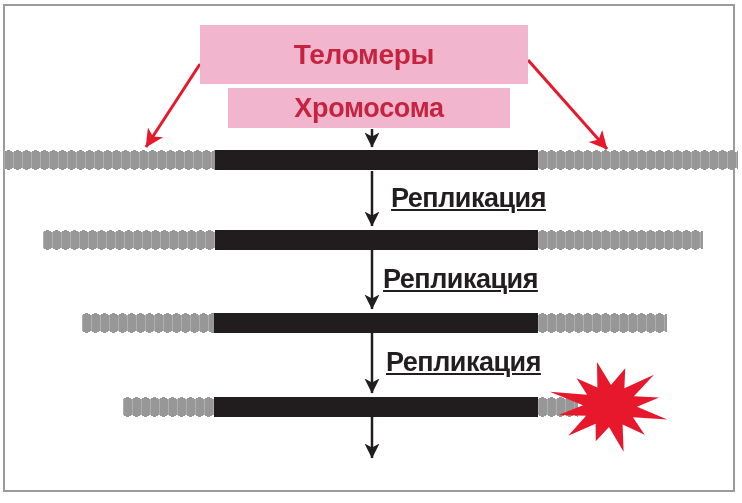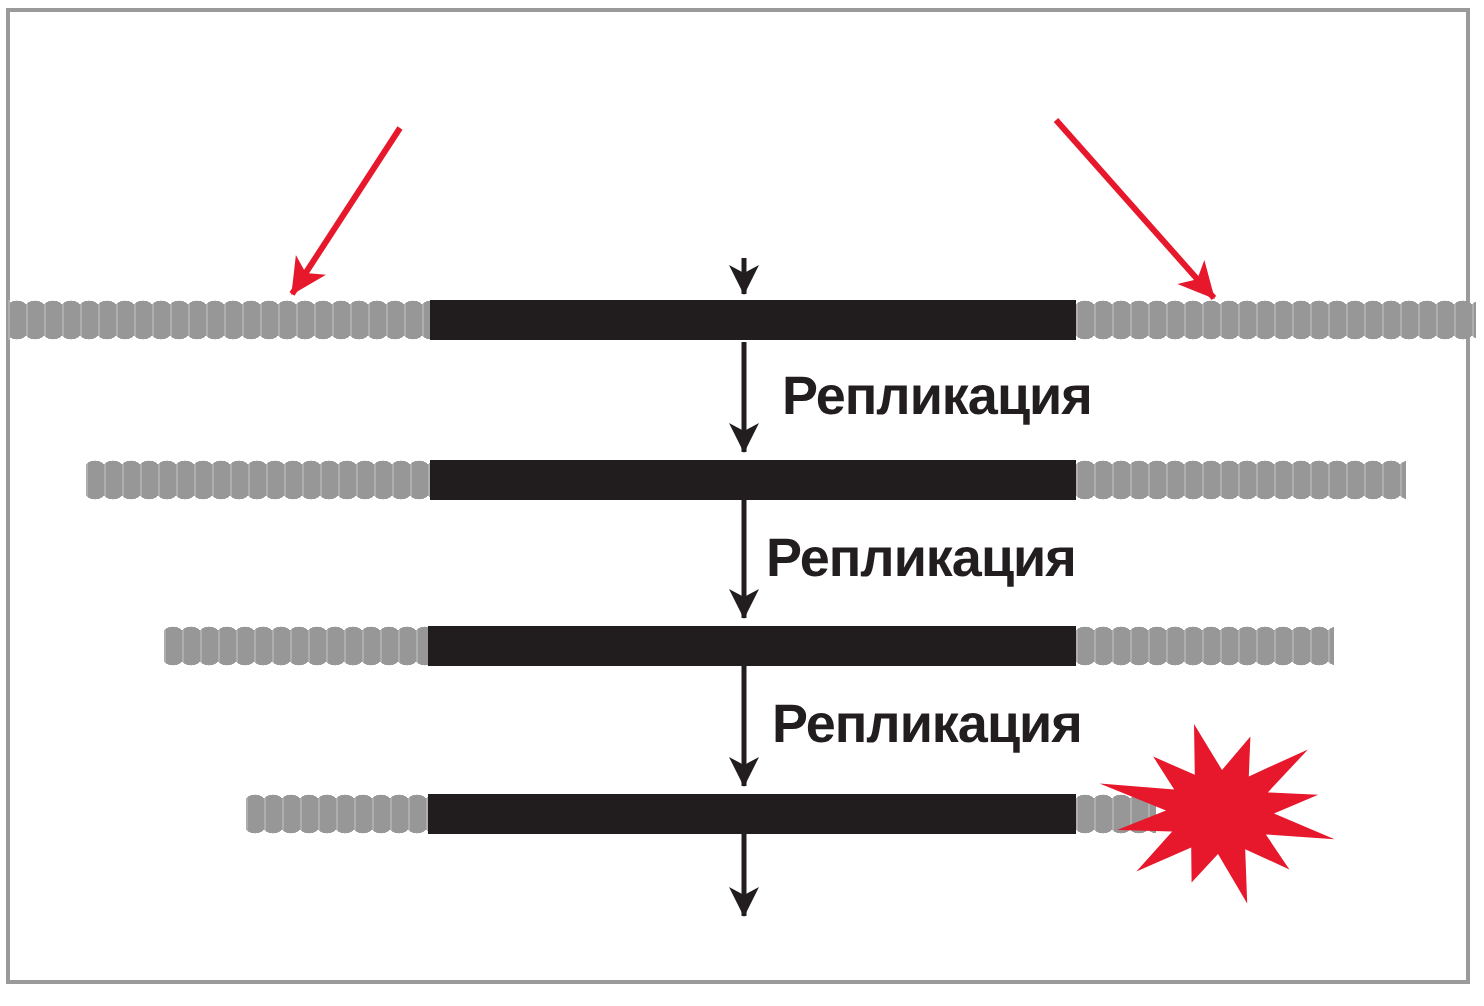--- a/index.html
+++ b/index.html
@@ -23,21 +23,21 @@
     background-image:
       repeating-linear-gradient(90deg, rgba(255,255,255,.22) 0 1px, rgba(255,255,255,0) 1px 9px),
       radial-gradient(8px 10px at 4.5px 10px, var(--telomere-gray,#979797) 96%, rgba(151,151,151,0) 98%);
     background-size:9px 20px, 9px 20px;
     background-repeat:repeat-x;
   }
   .bar{position:absolute;height:20px;z-index:2;background:var(--chromosome-black,#211d1e);}
   .overlay{position:absolute;left:0;top:0;z-index:3;pointer-events:none;}
   .rep-label{
     position:absolute;z-index:4;font-weight:bold;font-size:27px;line-height:28px;
-    color:var(--text-black,#221e1f);letter-spacing:-0.5px;
+    color:var(--text-black,#221e1f);letter-spacing:-0.5px;text-decoration:underline;
   }
   .rep-1{left:391px;top:184px;}
   .rep-2{left:383px;top:265px;}
   .rep-3{left:386px;top:348px;}
   .death-label{
     position:absolute;z-index:4;left:275px;top:460px;font-weight:bold;font-size:27px;line-height:28px;
     color:var(--label-red,#c42440);letter-spacing:-0.5px;
   }
   .mk-black{fill:var(--text-black,#221e1f);}
   .mk-red{fill:var(--accent-red,#e7182b);}
@@ -45,20 +45,26 @@
   .red-line{stroke:var(--accent-red,#e7182b);stroke-width:3;}
   .burst{fill:var(--accent-red,#e7182b);}
 </style>
 </head>
 <body style="--box-fill: #f1b6ce; --label-red: #c42440; --accent-red: #e7182b; --telomere-gray: #979797; --chromosome-black: #211d1e; --text-black: #221e1f; --frame-gray: #9a9a9a;">
 
 <div class="canvas">
 
   <div class="frame"></div>
 
+  <div class="box box-telomeres">
+    <span>Теломеры</span>
+  </div>
+  <div class="box box-chromosome">
+    <span>Хромосома</span>
+  </div>
 
   <div class="telo" style="left: 4px; top: 150px; width: 211px;"></div>
   <div class="bar" style="left: 215px; top: 150px; width: 323px;"></div>
   <div class="telo" style="left: 538px; top: 150px; width: 200px;"></div>
 
   <div class="telo" style="left: 43px; top: 230px; width: 172px;"></div>
   <div class="bar" style="left: 215px; top: 230px; width: 323px;"></div>
   <div class="telo" style="left: 538px; top: 230px; width: 165px;"></div>
 
   <div class="telo" style="left: 82px; top: 313px; width: 132px;"></div>

